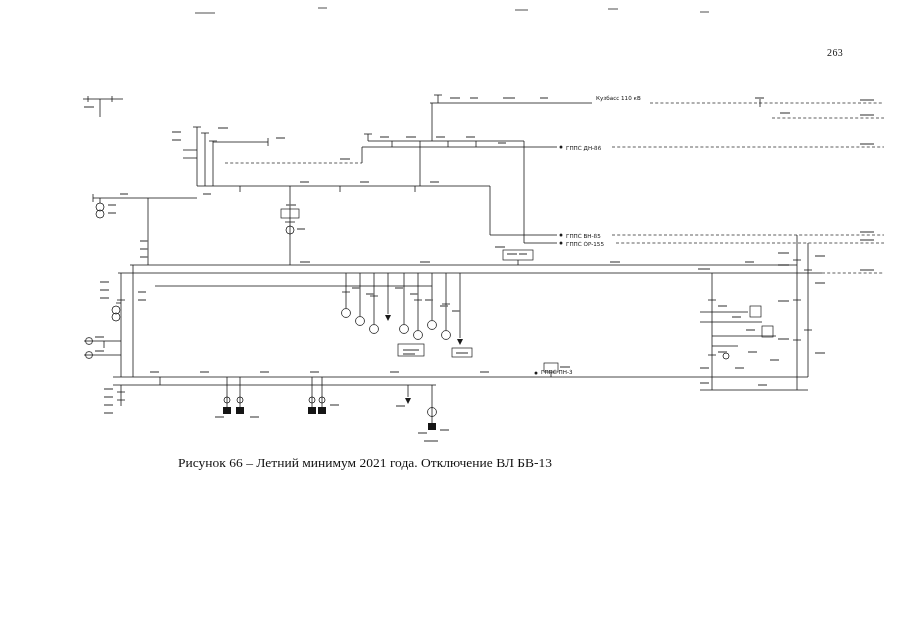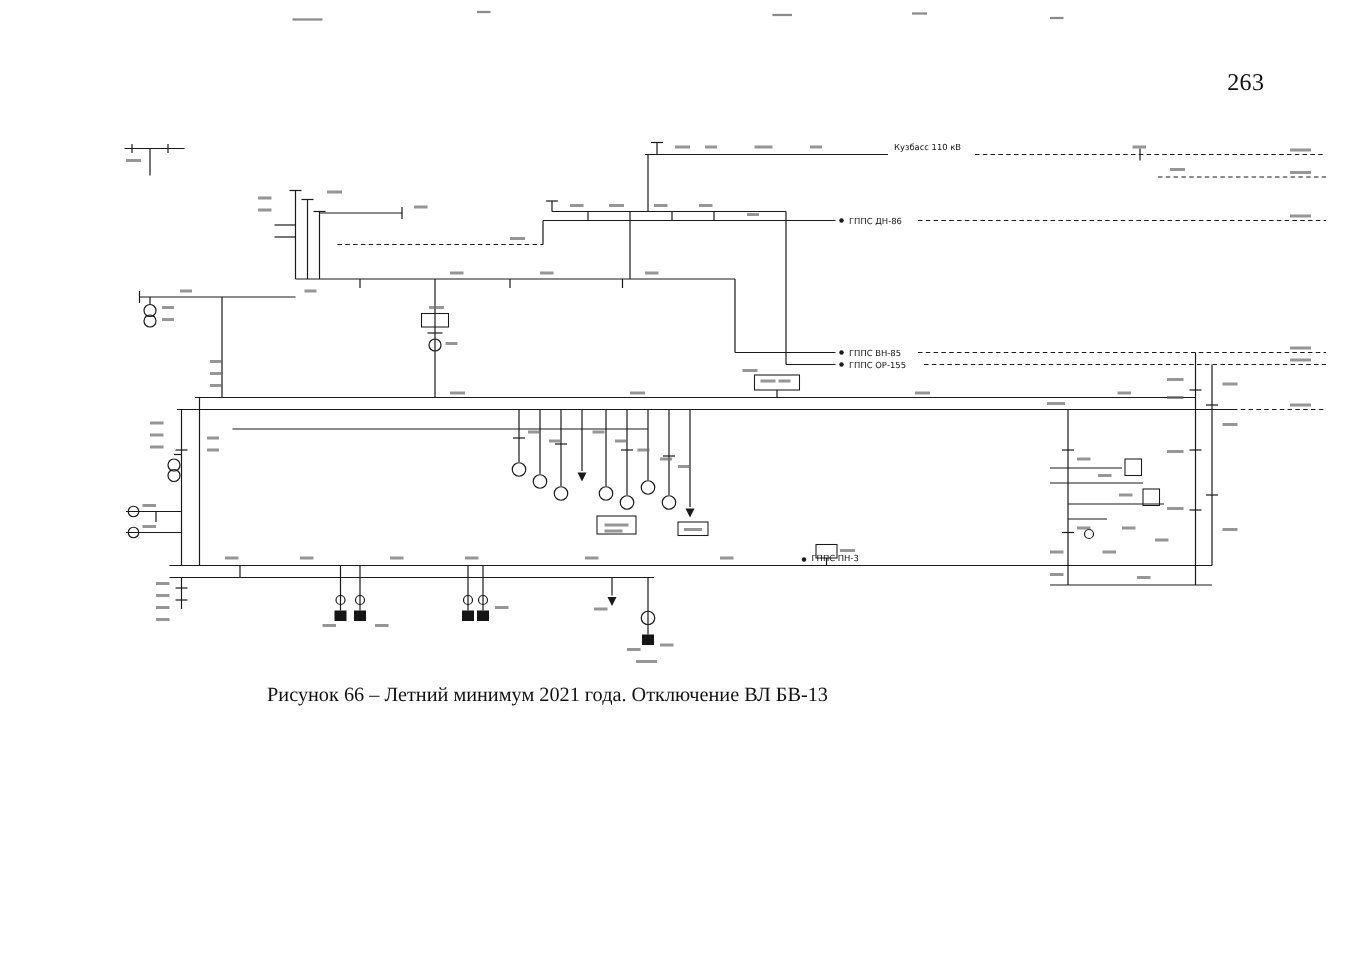--- a/index.html
+++ b/index.html
@@ -1,21 +1,21 @@
 <!DOCTYPE html>
 <html><head>
 <meta charset="utf-8">
 <style>
   html,body{margin:0;padding:0;}
   body{
     width:905px;height:639px;background:#ffffff;position:relative;overflow:hidden;
     font-family:"Liberation Serif", serif;color:#111;
   }
   .page-number{
-    position:absolute;top:47px;right:62px;font-size:16px;letter-spacing:.3px;
+    position:absolute;top:47px;right:62px;font-size:10px;letter-spacing:.3px;
   }
   .figure-caption{
     position:absolute;top:455px;left:0;width:730px;text-align:center;
     font-size:13.5px;color:#101010;
   }
   svg.diagram{position:absolute;top:0;left:0;}
   .ln{stroke:#1a1a1a;stroke-width:0.8;fill:none;}
   .ln-d{stroke:#1a1a1a;stroke-width:0.7;fill:none;stroke-dasharray:3 2.2;}
   .cir{stroke:#1a1a1a;stroke-width:0.8;fill:none;}
   .boxo{stroke:#1a1a1a;stroke-width:0.7;fill:none;}

